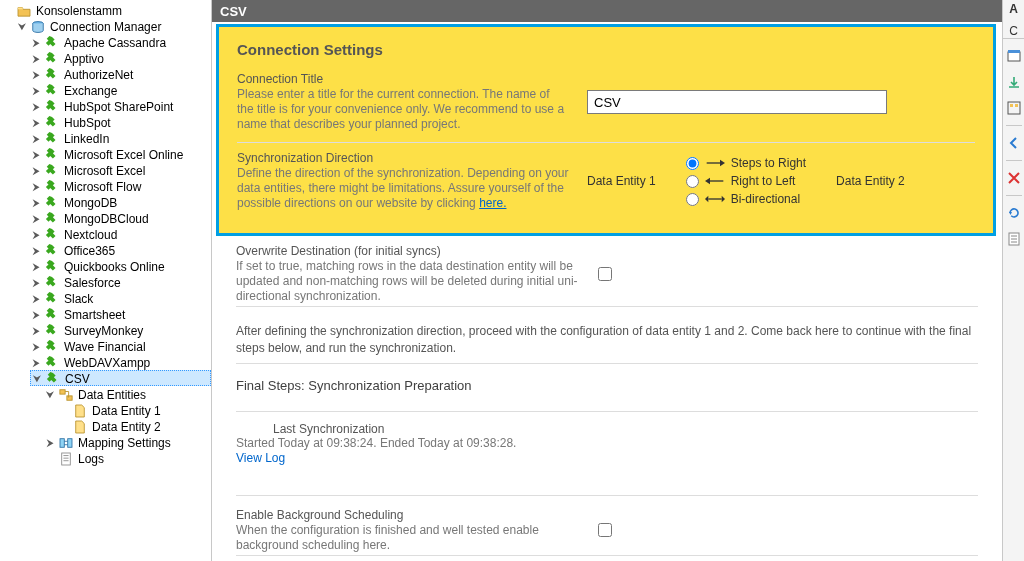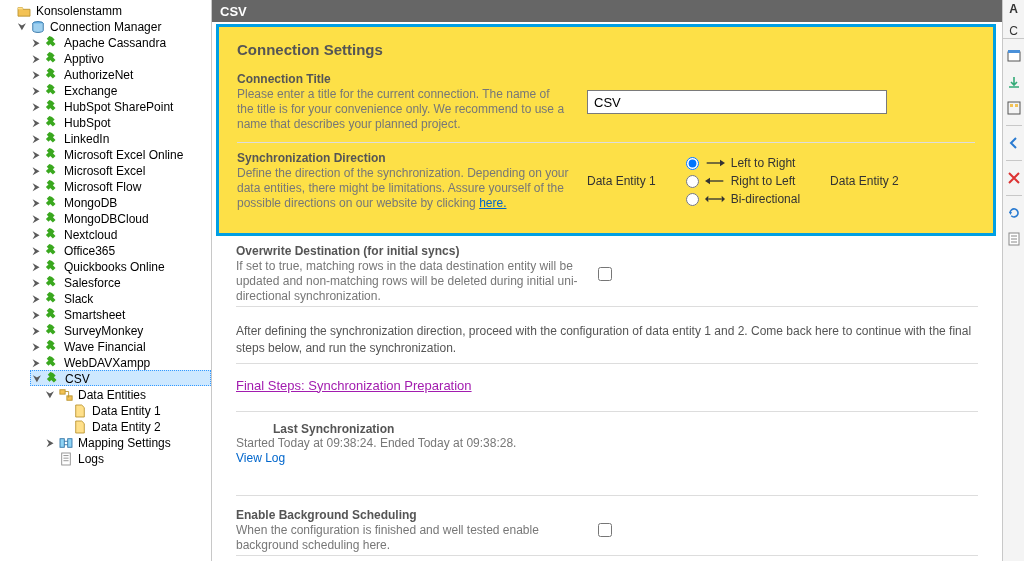--- a/index.html
+++ b/index.html
@@ -83,21 +83,21 @@
   }
   .section-title {
     color:#555;
     font-size:15px;
     font-weight:bold;
     margin-bottom:14px;
   }
   .field-row { display:flex; margin-bottom:8px; border-bottom:1px solid #ddd; padding-bottom:10px;}
   .field-row.noborder { border-bottom:none; padding-bottom:4px; }
   .field-left { width:350px; padding-right:18px;}
-  .field-title { color:#555; font-weight:bold; font-size:12px; margin-bottom:1px;}
+  .field-title { color:#555; font-weight:normal; font-size:12px; margin-bottom:1px;}
   .field-desc { color:#777; font-size:12px; line-height:1.25; }
   .field-desc a { color:#0066cc; text-decoration:underline; cursor:pointer;}
   .field-right { flex:1; display:flex; align-items:center; gap:18px;}
   .text-input {
     border:1px solid #7a7a7a;
     padding:3px 6px;
     font-size:13px;
     width:300px;
     height:24px;
     background:#fff;
@@ -110,21 +110,21 @@
   .radio-row input { margin:0; }
   .checkbox { width:14px; height:14px; }
   .content-scroll {
     overflow-y:auto;
     padding:6px 24px 10px 24px;
     flex:1;
   }
   .plain-row { display:flex; margin-bottom:10px; border-bottom:1px solid #ddd; padding-bottom:2px;}
   .plain-left { width:362px; padding-right:18px;}
   .info-text { color:#555; font-size:12px; line-height:1.4; padding:6px 0 6px 0; border-bottom:1px solid #ddd;}
-  .subheading { color:#a21caf; font-size:13px; padding:14px 0 18px 0; border-bottom:1px solid #ddd;text-decoration:underline;}
+  .subheading { color:#404040; font-size:13px; padding:14px 0 18px 0; border-bottom:1px solid #ddd;}
   .lastsync { padding:10px 0 30px 0; border-bottom:1px solid #ddd;}
   .lastsync .field-title{ margin-bottom:0;padding-left:37px;}
   .lastsync .field-desc{ color:#777;}
   .lastsync a { color:#0066cc; cursor:pointer;}
 
   
   .rightstrip {
     width:22px;
     height:561px;
     background:#f4f4f4;
@@ -512,21 +512,21 @@
       </div>
       <div class="field-right sync-dir">
         <span class="lbl">Data Entity 1</span>
         <div class="radio-col">
           <label class="radio-row">
             <input type="radio" name="dir" checked="" style="">
             <svg viewBox="0 0 24 12">
                 <line x1="2" y1="6" x2="18" y2="6" stroke="#333" stroke-width="1.6"></line>
                 <polygon points="18,2 24,6 18,10" fill="#333"></polygon>
               </svg>
-            <span>Left to Right</span>
+            <span>Steps to Right</span>
           </label>
           <label class="radio-row">
             <input type="radio" name="dir" style="">
             <svg viewBox="0 0 24 12">
                 <line x1="6" y1="6" x2="22" y2="6" stroke="#333" stroke-width="1.6"></line>
                 <polygon points="6,2 0,6 6,10" fill="#333"></polygon>
               </svg>
             <span>Right to Left</span>
           </label>
           <label class="radio-row">

